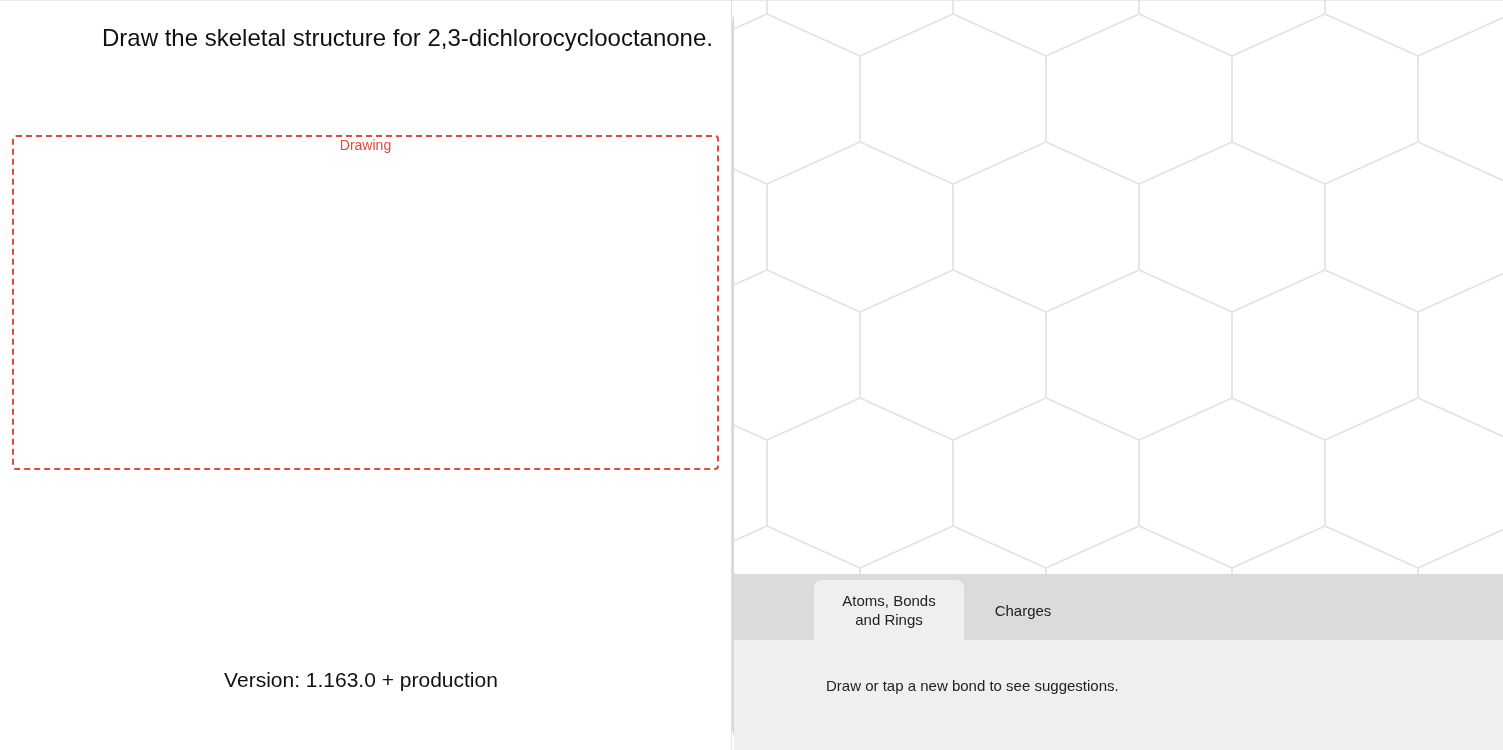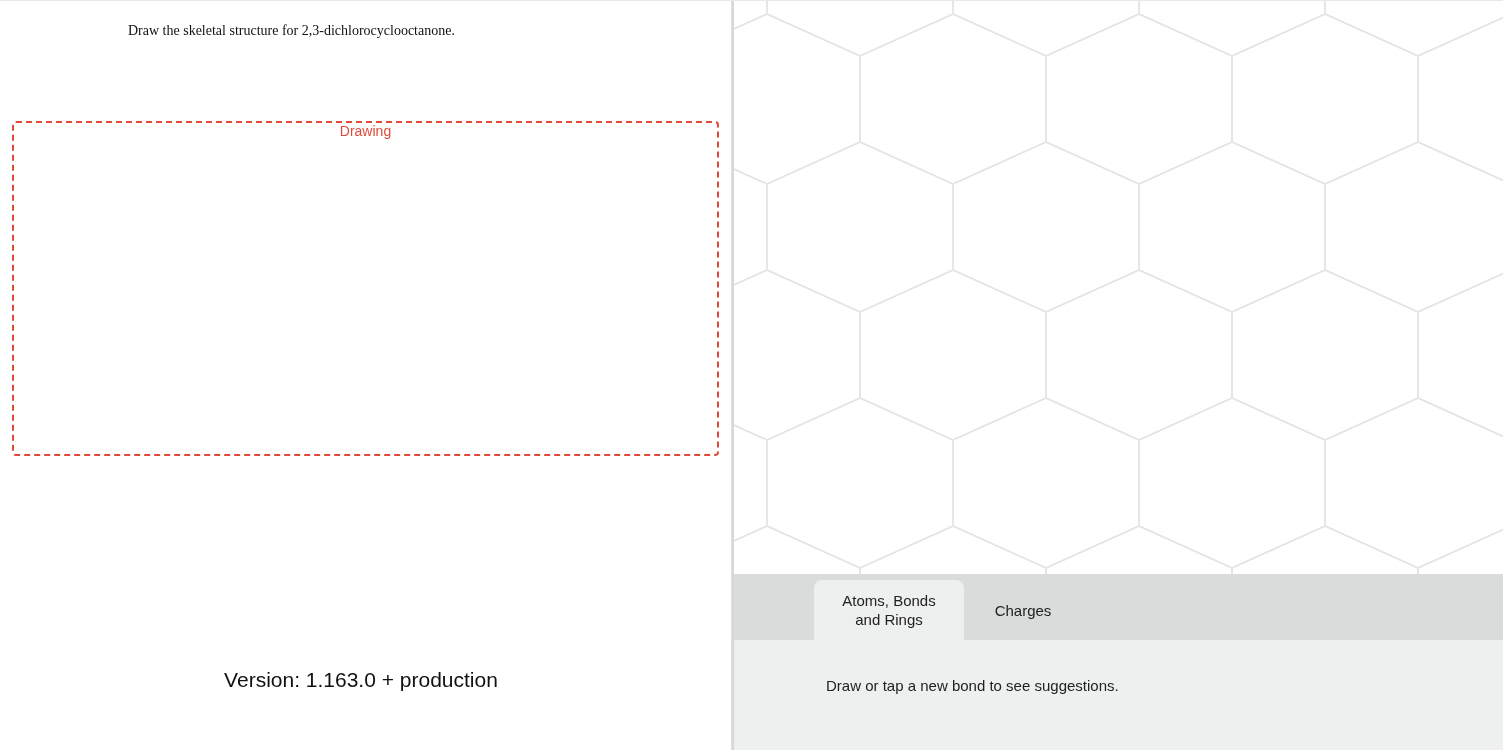--- a/index.html
+++ b/index.html
@@ -18,25 +18,24 @@
     height: 100%;
     position: relative;
     border-right: 1px solid #e0e0e0;
     background: #fff;
     padding: 18px 12px 0 12px;
     display: flex;
     flex-direction: column;
   }
 
   .question-text {
-    font-size: 14px;
+    font-size: 24px;
     line-height: 1.4;
-    margin: 2px 0 0 116px;
+    margin: 2px 0 0 90px;
     color: #111;
-    font-family: Liberation Serif, serif;
   }
 
   .drawing-dropzone {
     margin-top: 80px;
     border: 2px dashed #e04a3a;
     border-radius: 4px;
     height: 335px;
     display: flex;
     justify-content: center;
   }
@@ -54,20 +53,21 @@
     color: #111;
   }
 
   .right-pane {
     flex: 1;
     display: flex;
     flex-direction: column;
     background: #fff;
     position: relative;
     border-left: 2px solid #d8d8d8;
+    border-radius: 23px;
   }
 
   .canvas-area {
     height: 573px;
     width: 100%;
     position: relative;
     overflow: hidden;
     background: #fff;
   }
 

